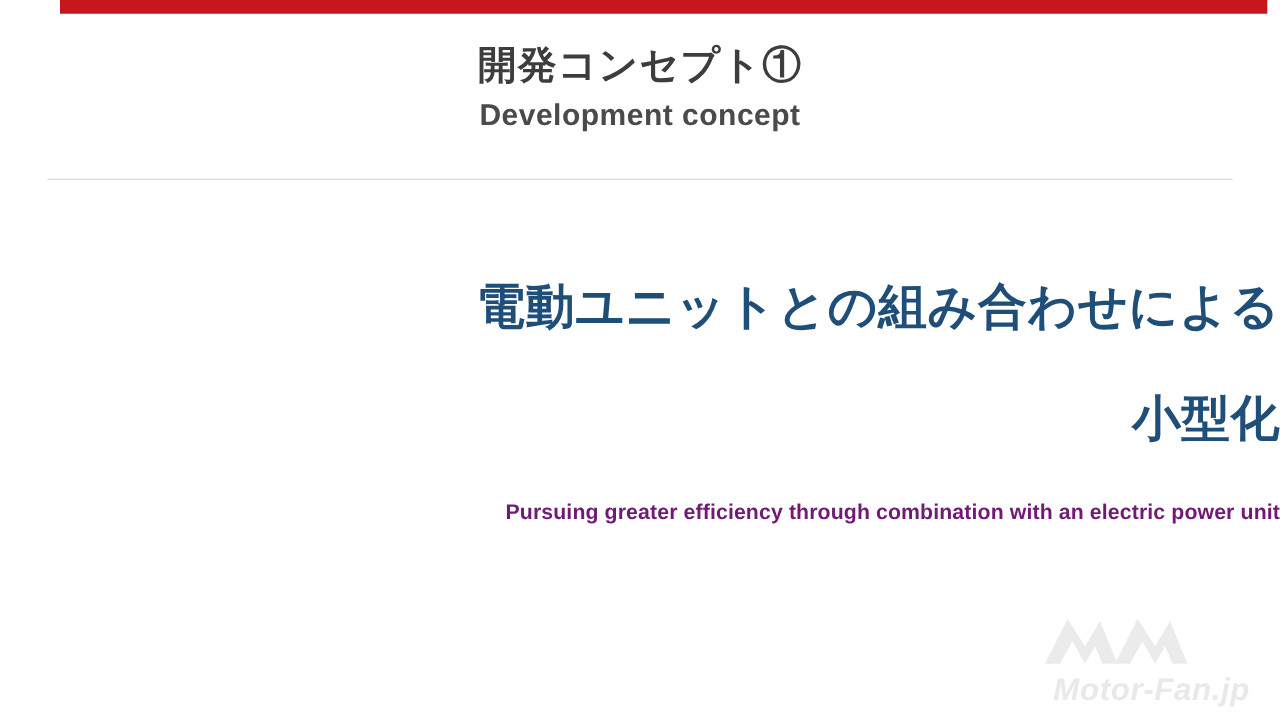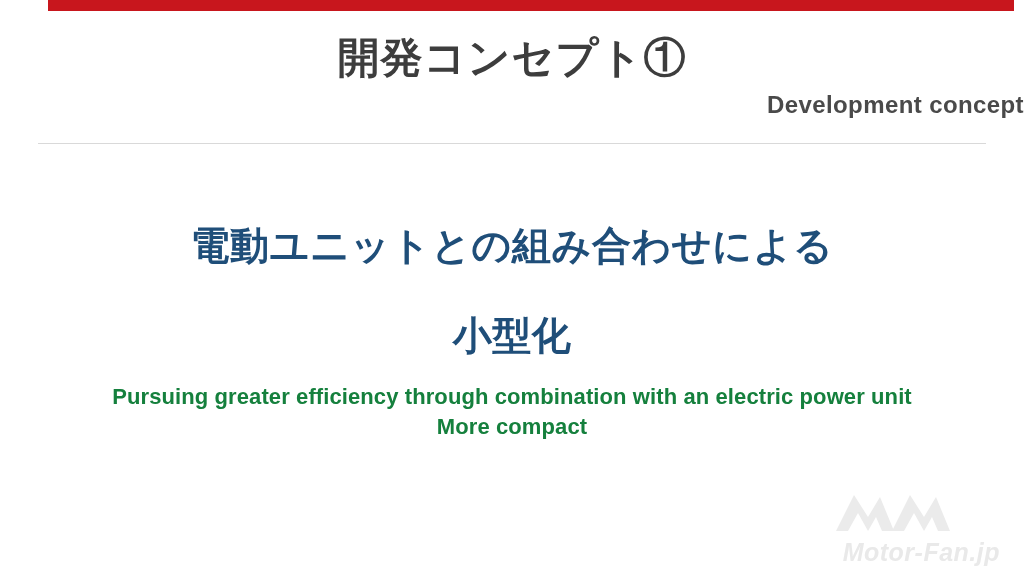--- a/index.html
+++ b/index.html
@@ -64,68 +64,67 @@
   }
   
   .header {
     position: absolute;
     left: 0;
     top: 34px;
     width: 1024px;
     text-align: center;
   }
   .title-ja {
-    font-size: 42px;
+    font-size: 31px;
     font-weight: bold;
     color: #3d3d3d;
     letter-spacing: 1px;
     line-height: 1.15;
     white-space: nowrap;
     font-family: Liberation Serif, serif;
   }
   .title-en {
     margin-top: 9px;
     font-size: 24px;
     font-weight: bold;
     color: #4a4a4a;
     letter-spacing: 0.4px;
     white-space: nowrap;
-    text-align: right;
   }
   .divider {
     position: absolute;
     left: 38px;
     top: 143px;
     width: 948px;
     height: 1px;
     background: #d9d9d9;
   }
   
   .body-block {
     position: absolute;
     left: 0;
     top: 220px;
     width: 1024px;
-    text-align: center;
+    text-align: right;
   }
   .body-ja {
     color: #1f4e79;
     font-weight: bold;
     font-size: 39px;
     line-height: 1.33;
     letter-spacing: 0.5px;
   }
   .body-ja .ln1 { display: block; }
   .body-ja .ln2 { display: block; }
   .body-ja .ln3 { display: block; margin-top: 38px; }
   .body-en {
-    margin-top: 20px;
-    color: #15803d;
-    font-weight: bold;
-    font-size: 22px;
+    margin-top: 36px;
+    color: #701a75;
+    font-weight: bold;
+    font-size: 17px;
     line-height: 1.38;
     letter-spacing: 0.1px;
   }
   .body-en .ln1 { display: block; }
   .body-en .ln2 { display: block; }
   
   .watermark {
     position: absolute;
     right: 24px;
     bottom: 8px;
@@ -184,21 +183,20 @@
 
   <div class="divider"></div>
 
   <div class="body-block">
     <div class="body-ja">
       <span class="ln1">電動ユニットとの組み合わせによる</span>
       <span class="ln3">小型化</span>
     </div>
     <div class="body-en">
       <span class="ln1">Pursuing greater efficiency through combination with an electric power unit</span>
-      <span class="ln2">More compact</span>
     </div>
   </div>
 
   <div class="watermark">
     <div class="wm-mark">
       <svg viewBox="0 0 120 44" width="120" height="44" aria-hidden="true">
         <path d="M2 40 L20 4 L34 26 L46 6 L60 40 L48 40 L42 26 L34 40 L24 22 L14 40 Z" fill="#ebebeb"></path>
         <path d="M58 40 L76 4 L90 26 L102 6 L116 40 L104 40 L98 26 L90 40 L80 22 L70 40 Z" fill="#ebebeb"></path>
       </svg>
     </div>

